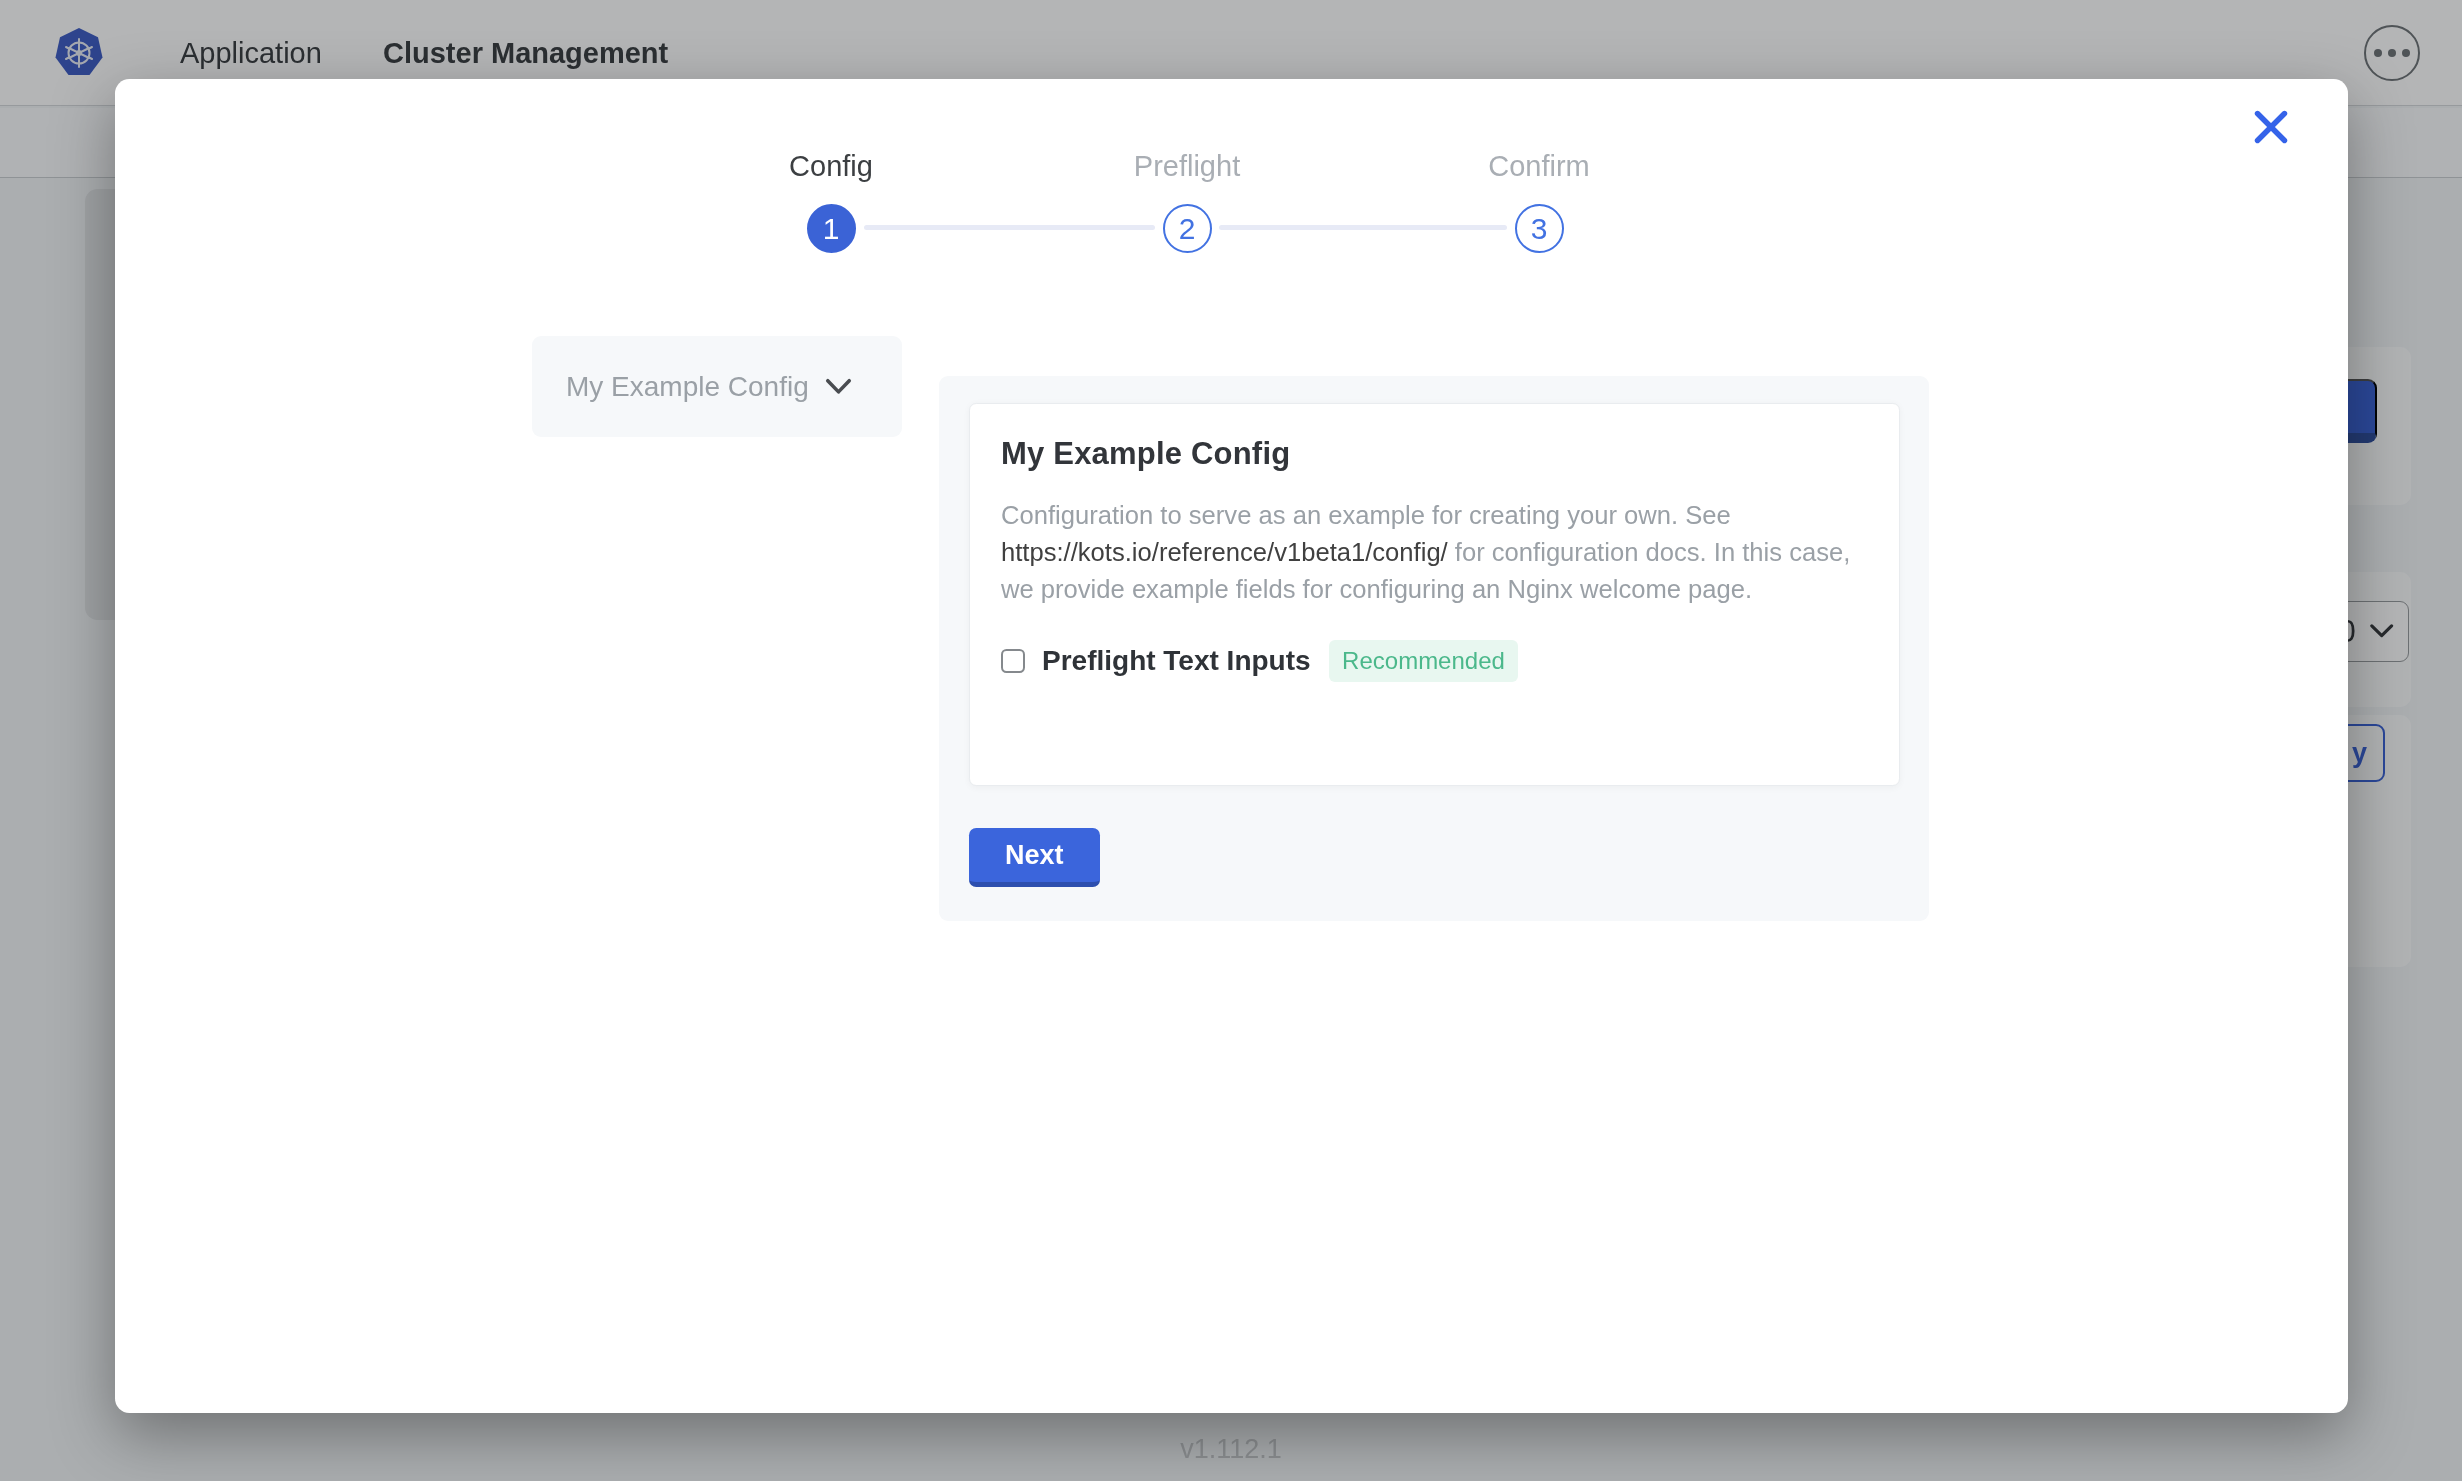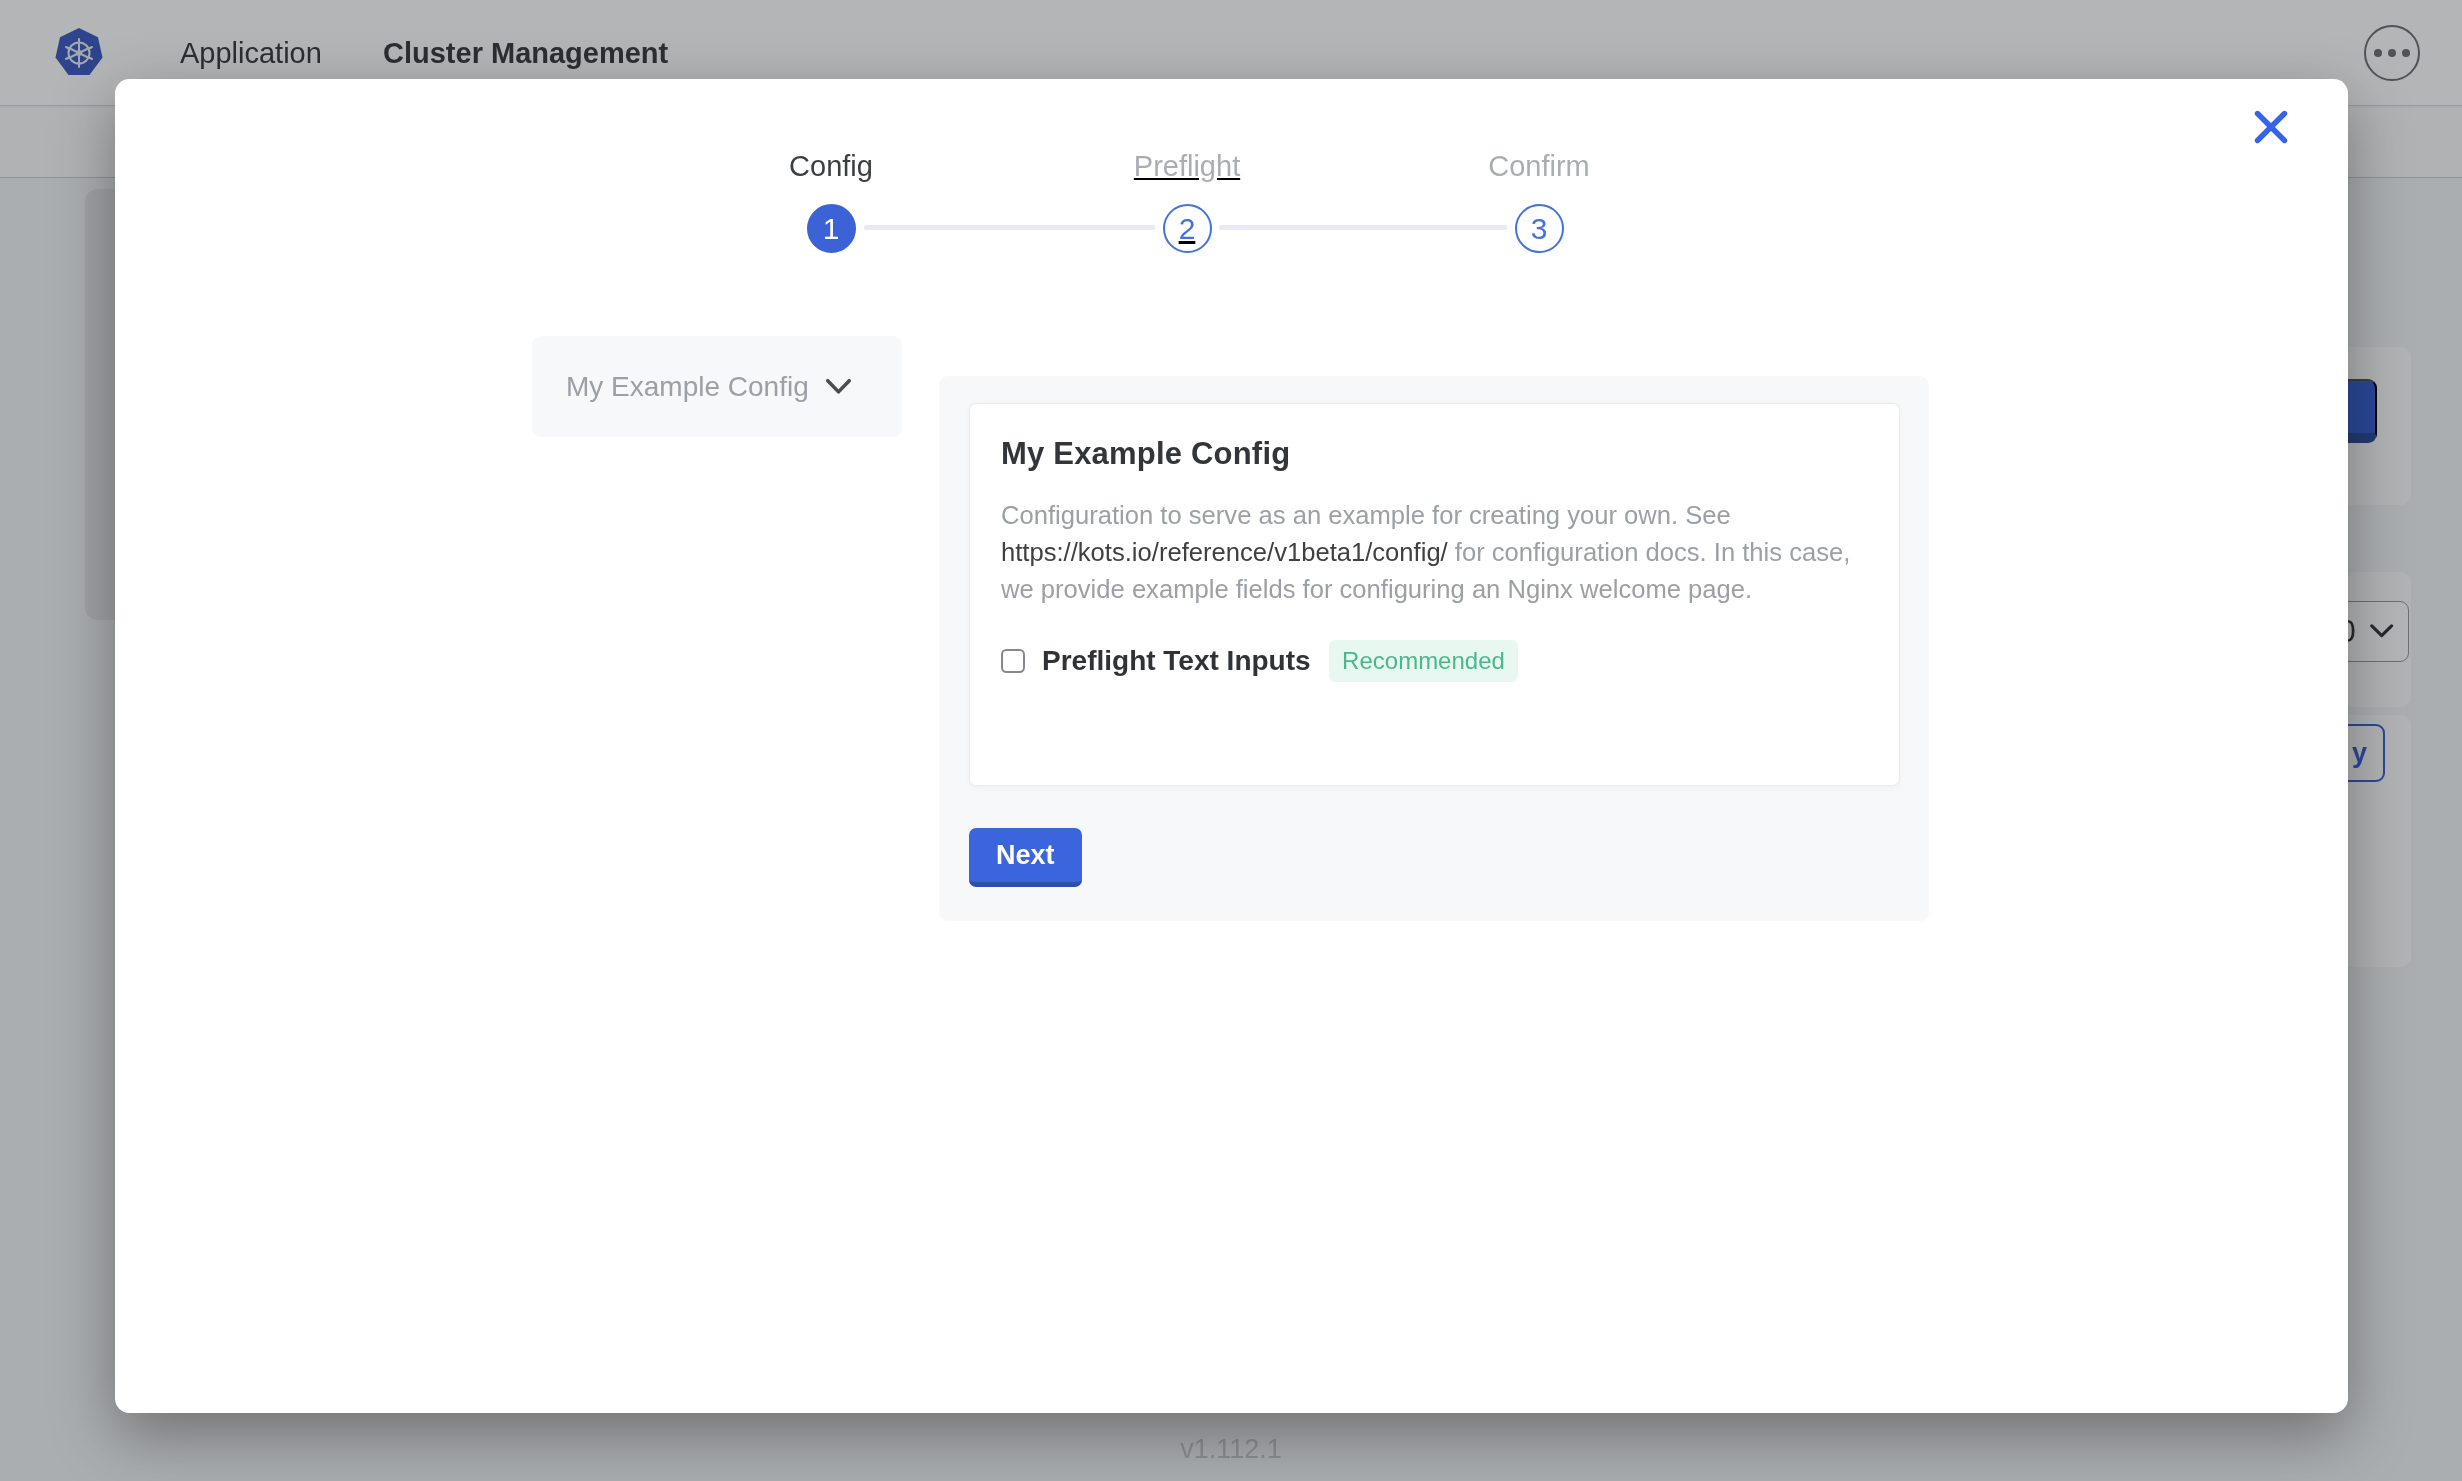--- a/index.html
+++ b/index.html
@@ -81,21 +81,21 @@
     box-shadow: 0 21.6px 63px rgba(0,0,0,0.35);
   }
   .close-btn {
     position: absolute; left: 2133px; top: 25px; width: 45px; height: 45px;
     background: none; border: none; cursor: pointer;
     display: flex; align-items: center; justify-content: center;
   }
 
   
   .step-col { position: absolute; top: 67px; width: 180px; text-align: center; }
-  .step-col.s1 { left: 626px; } .step-col.s2 { left: 982px; text-decoration: underline; } .step-col.s3 { left: 1334px; }
+  .step-col.s1 { left: 626px; } .step-col.s2 { left: 982px; } .step-col.s3 { left: 1334px; }
   .step-label { font-size: 29px; line-height: 40px; color: #a9aeb4; }
   .step-col.active .step-label { color: #3c3f42; }
   .step-circle {
     width: 49px; height: 49px; border-radius: 50%; margin: 18px auto 0;
     display: flex; align-items: center; justify-content: center;
     font-size: 30px; border: 2.7px solid #4272e2; color: #4272e2; background: #fff;
     cursor: pointer;
   }
   .step-col.active .step-circle { background: #3b63d6; border-color: #3b63d6; color: #ffffff; }
   .step-line { position: absolute; top: 146px; height: 5.4px; background: #e7eaf6; border-radius: 2.7px; }
@@ -136,21 +136,21 @@
   .badge {
     margin-left: 18px; background: #e8f7f0; color: #4bb88b;
     font-size: 24px; padding: 7.2px 13.5px; border-radius: 6px; white-space: nowrap;
   }
   .checkbox-help { margin-top: 7.2px; margin-left: 41px; font-size: 26px; color: #9aa0a6; }
 
   .next-btn {
     position: absolute; left: 854px; top: 749px; min-width: 110px; height: 59px;
     background: #3b65dc; border: none; border-bottom: 5.4px solid #2d4fae;
     border-radius: 7.2px; color: #ffffff; font-size: 27px; font-weight: 700;
-    font-family: "Liberation Sans", sans-serif; cursor: pointer; padding: 0 27px;
+    font-family: "Liberation Sans", sans-serif; cursor: pointer; padding: 0 36px;
   }
 </style>
 </head>
 <body>
 
 <div class="top-nav">
   <svg class="k8s-logo" viewBox="0 0 100 104">
     <polygon points="50,2 88,20.5 97,61 71,96 29,96 3,61 12,20.5" fill="#3f5dc4"></polygon>
     <g stroke="#e9ecf5" stroke-width="4" fill="none" stroke-linecap="round">
       <circle cx="50" cy="52" r="21"></circle>

